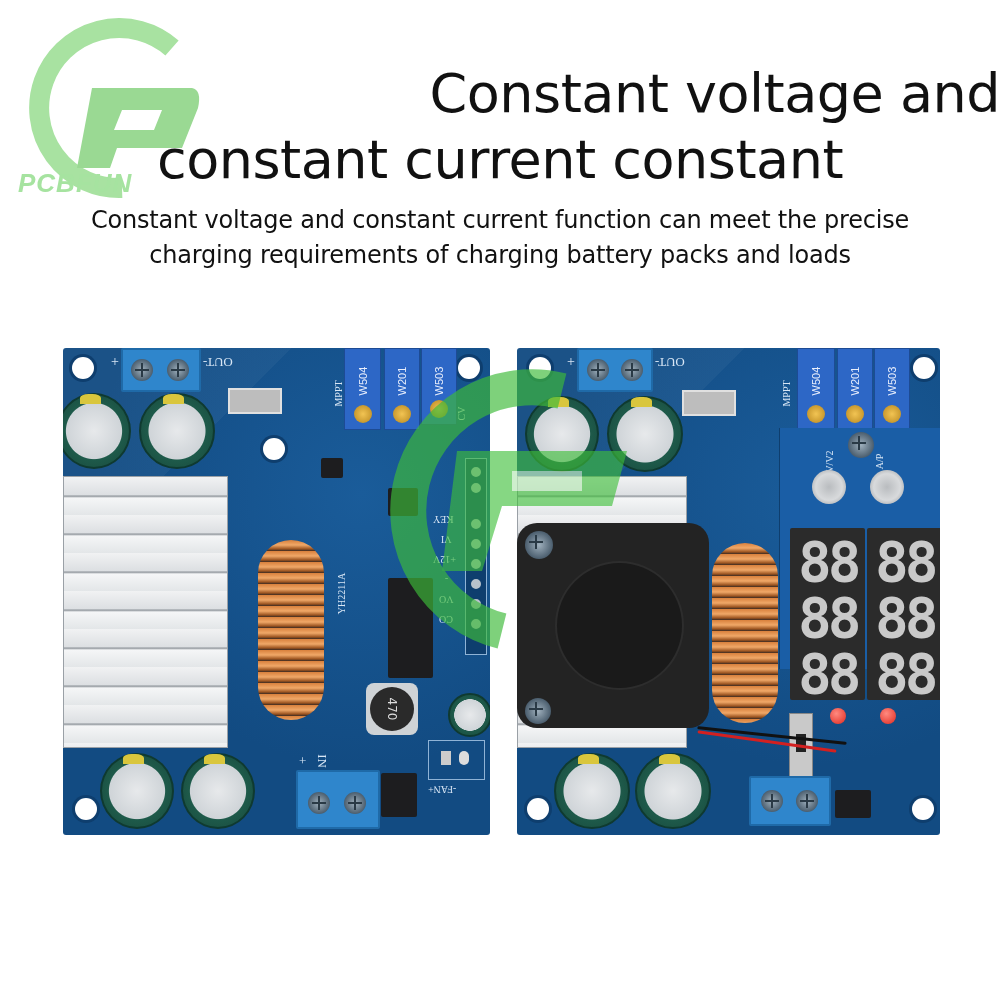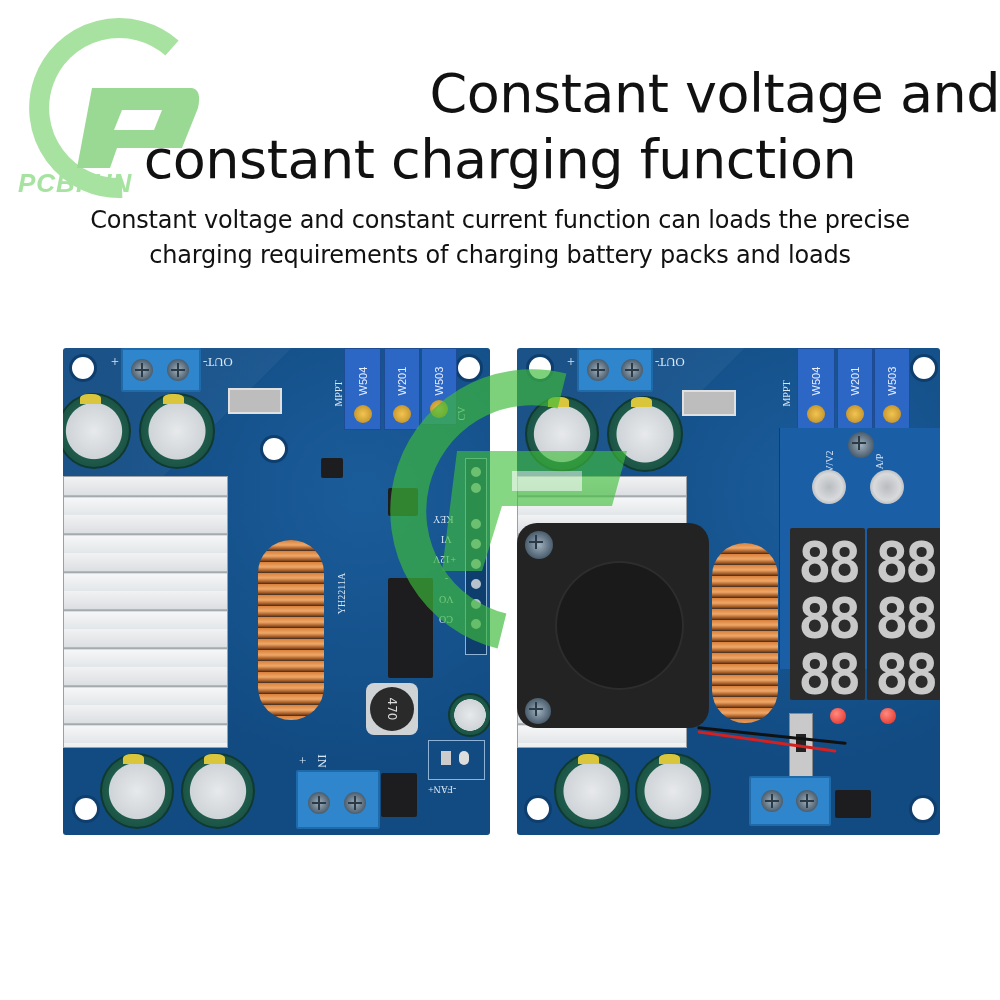--- a/index.html
+++ b/index.html
@@ -56,22 +56,22 @@
 <body>
 
 <svg class="abs logo" viewBox="0 0 190 200">
   <path d="M150 30 A80 80 0 1 0 100 170" fill="none" stroke="#a8e2a1" stroke-width="20" stroke-linecap="butt"></path>
   <path d="M70 70 L170 70 Q180 72 176 90 L160 130 L95 130 L88 150 L55 150 Z" fill="#9ad993"></path>
   <path d="M100 92 L140 92 L132 112 L92 112 Z" fill="#ffffff"></path>
 </svg>
 <div class="abs logo-text">PCBFUN</div>
 
 <div class="abs title title1">Constant voltage and</div>
-<div class="abs title title2">constant charging function</div>
-<div class="abs sub sub1">Constant voltage and constant current function can loads the precise</div>
+<div class="abs title title2">constant current constant</div>
+<div class="abs sub sub1">Constant voltage and constant current function can meet the precise</div>
 <div class="abs sub sub2">charging requirements of charging battery packs and loads</div>
 
 <div class="abs board board-left">
   <div class="hole" style="left:9px;top:9px;"></div>
   <div class="hole" style="left:395px;top:9px;"></div>
   <div class="hole" style="left:12px;top:450px;"></div>
   <div class="hole" style="left:200px;top:90px;"></div>
 
   <span class="silk" style="left:48px;top:6px;font-size:14px;">+</span>
   <div class="terminal" style="left:58px;top:0px;width:76px;height:40px;">

